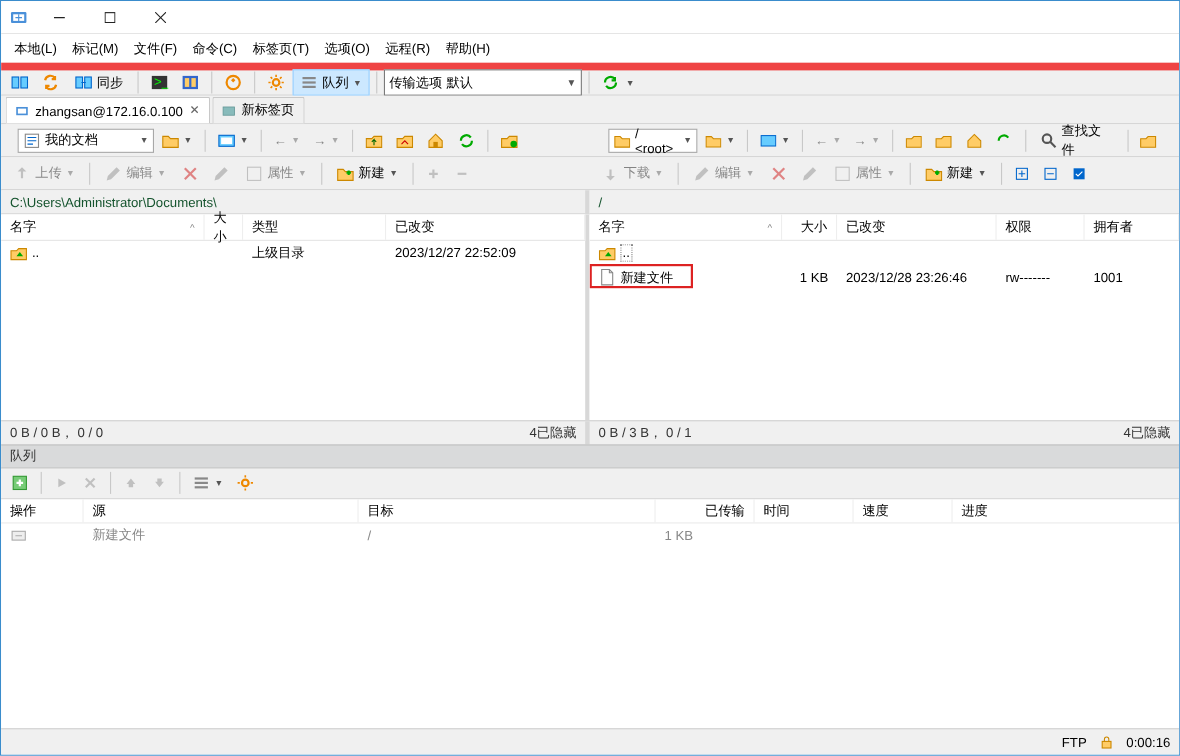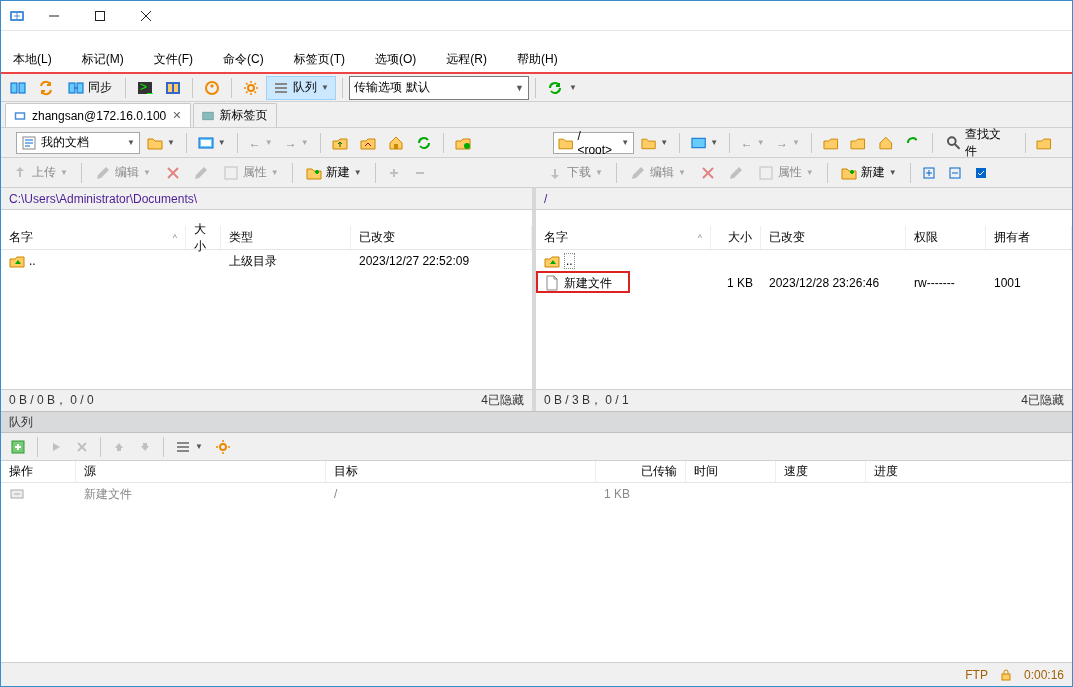--- a/index.html
+++ b/index.html
@@ -3,24 +3,24 @@
 <meta charset="utf-8">
 <style>
 * { box-sizing: border-box; margin: 0; padding: 0; font-family: "Microsoft YaHei", "Segoe UI", Tahoma, sans-serif; font-size: 12px; }
 body { background: #fff; width: 1073px; height: 687px; display: flex; flex-direction: column; overflow: hidden; border: 1px solid #3a8ccc; }
 .titlebar { height: 30px; background: #fff; display: flex; align-items: center; padding: 0 0 0 8px; border-bottom: 1px solid #e5e5e5; }
 .titlebar .icon { width: 16px; height: 16px; margin-right: 6px; }
 .titlebar .title { flex: 1; color: #000; }
 .winbtns { display: flex; height: 100%; }
 .winbtn { width: 46px; display: flex; align-items: center; justify-content: center; color: #222; }
 
-.menubar { height: 26px; background: #fff; display: flex; align-items: center; padding: 0 6px; gap: 18px; margin-top: 15px; }
+.menubar { height: 26px; background: #fff; display: flex; align-items: center; padding: 0 6px; gap: 2px; }
 .menubar .mitem { padding: 3px 6px; color: #000; cursor: default; }
 
-.toolbar1 { height: 30px; background: #f0f0f0; border-top: 2px solid #ef4444; border-bottom: 1px solid #d0d0d0; display: flex; align-items: center; padding: 0 4px; gap: 2px; }
+.toolbar1 { height: 30px; background: #f0f0f0; border-top: 7px solid #ef4444; border-bottom: 1px solid #d0d0d0; display: flex; align-items: center; padding: 0 4px; gap: 2px; }
 .tbtn { height: 24px; min-width: 24px; display: inline-flex; align-items: center; justify-content: center; padding: 0 4px; border: 1px solid transparent; gap: 4px; }
 .tbtn.withtext { padding: 0 6px; }
 .tbtn.active { background: #cce8ff; border-color: #99d1ff; }
 .tsep { width: 1px; height: 20px; background: #c8c8c8; margin: 0 4px; }
 .tdrop { display: inline-flex; align-items: center; height: 24px; border: 1px solid #7a7a7a; background: #fff; padding: 0 4px; gap: 4px; }
 .tdrop .arrow { font-size: 9px; color: #555; }
 
 .sessiontabs { height: 26px; background: #f0f0f0; display: flex; align-items: flex-end; padding: 0 4px; border-bottom: 1px solid #d0d0d0; }
 .stab { height: 24px; display: flex; align-items: center; padding: 0 8px; gap: 6px; background: #fff; border: 1px solid #c8c8c8; border-bottom: none; margin-right: 2px; border-radius: 2px 2px 0 0; }
 .stab .x { color: #666; font-size: 11px; cursor: pointer; }
@@ -33,49 +33,49 @@
 .pathbox { display: inline-flex; align-items: center; height: 22px; border: 1px solid #a8a8a8; background: #fff; padding: 0 4px; gap: 4px; }
 .smallarrow { font-size: 8px; color: #555; }
 
 .actionrow { height: 30px; background: #f0f0f0; display: flex; align-items: center; border-bottom: 1px solid #d0d0d0; }
 .actpane { display: flex; align-items: center; gap: 2px; padding: 0 4px; }
 .actpane.left { width: 535px; }
 .actpane.right { flex: 1; }
 .tbtn.disabled { opacity: 0.45; }
 
 .pathrow { height: 22px; display: flex; }
-.pathcell { background: #f0f0f0; border-bottom: 1px solid #d0d0d0; display: flex; align-items: center; padding: 0 8px; color: #4c1d95; }
+.pathcell { background: #f0f0f0; border-bottom: 1px solid #d0d0d0; display: flex; align-items: center; padding: 0 8px; color: #14532d; }
 .pathcell.left { width: 535px; border-right: 4px solid #d8d8d8; }
 .pathcell.right { flex: 1; }
 
 .panes { flex: 1; display: flex; min-height: 0; }
 .pane { display: flex; flex-direction: column; background: #fff; }
 .pane.left { width: 535px; border-right: 4px solid #d8d8d8; }
 .pane.right { flex: 1; }
-.colhdr { height: 24px; background: #fff; border-bottom: 1px solid #e5e5e5; display: flex; align-items: center; margin-top: 16px; }
+.colhdr { height: 24px; background: #fff; border-bottom: 1px solid #e5e5e5; display: flex; align-items: center; }
 .colhdr .col { padding: 0 8px; color: #000; border-right: 1px solid #eee; height: 100%; display: flex; align-items: center; gap: 4px; }
 .filelist { flex: 1; overflow: auto; }
 .frow { height: 22px; display: flex; align-items: center; }
 .frow .c { padding: 0 8px; display: flex; align-items: center; gap: 4px; }
 .frow .c.name { overflow: hidden; }
 
 .statusrow { height: 22px; display: flex; background: #f0f0f0; border-top: 1px solid #d0d0d0; }
 .statcell { display: flex; align-items: center; padding: 0 8px; color: #333; }
 .statcell.left { width: 535px; border-right: 4px solid #d8d8d8; justify-content: space-between; }
 .statcell.right { flex: 1; justify-content: space-between; }
 
 .queuehdr { height: 22px; background: #d9dadb; display: flex; align-items: center; padding: 0 8px; color: #333; border-top: 1px solid #c0c0c0; border-bottom: 1px solid #c0c0c0; }
 .queuetb { height: 28px; background: #f0f0f0; display: flex; align-items: center; padding: 0 4px; gap: 2px; border-bottom: 1px solid #d0d0d0; }
 .queuecols { height: 22px; background: #fff; border-bottom: 1px solid #e5e5e5; display: flex; align-items: center; }
 .queuecols .qc { padding: 0 8px; color: #000; border-right: 1px solid #eee; height: 100%; display: flex; align-items: center; }
 .queuelist { flex: 1; background: #fff; min-height: 40px; }
 .qrow { height: 22px; display: flex; align-items: center; color: #888; }
 .qrow .qc { padding: 0 8px; }
 
-.bottombar { height: 24px; background: #f0f0f0; border-top: 1px solid #d0d0d0; display: flex; align-items: center; justify-content: flex-end; padding: 0 8px; gap: 12px; color: #a16207; }
+.bottombar { height: 24px; background: #f0f0f0; border-top: 1px solid #d0d0d0; display: flex; align-items: center; justify-content: flex-end; padding: 0 8px; gap: 12px; color: #000000; }
 .bottombar .cell { display: flex; align-items: center; gap: 4px; }
 
 svg { display: block; }
 .ico16 { width: 16px; height: 16px; }
 .ico12 { width: 12px; height: 12px; }
 </style>
 </head>
 <body>
 
 <div class="titlebar">

